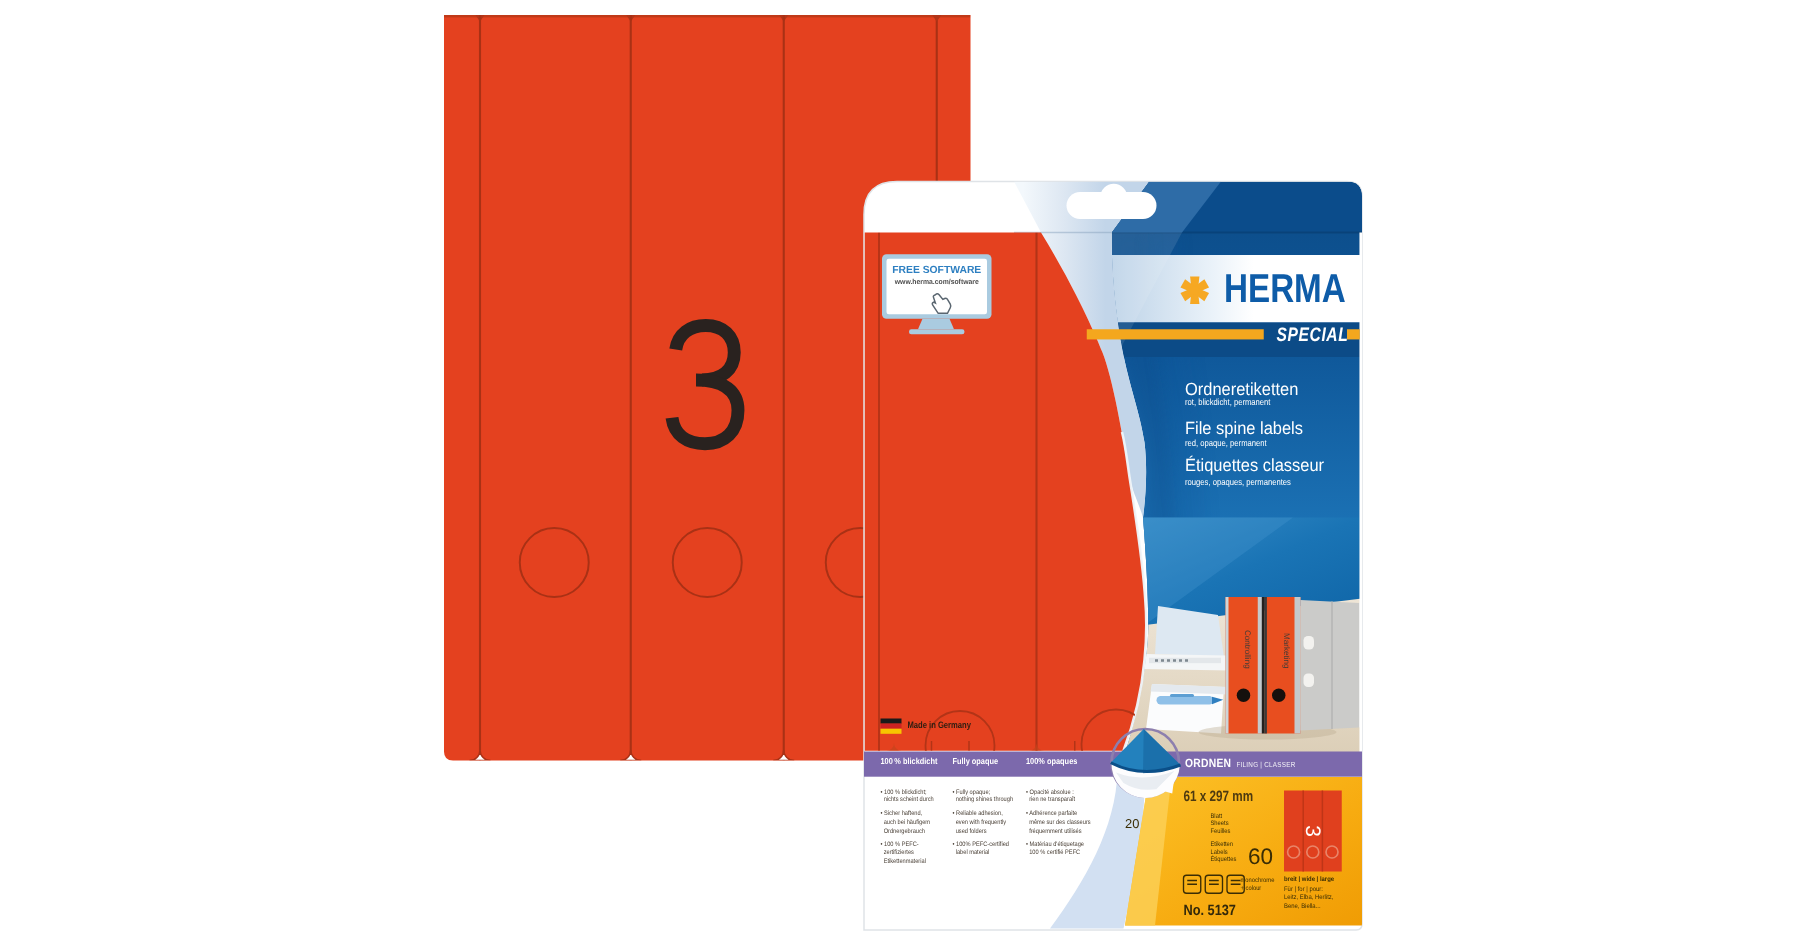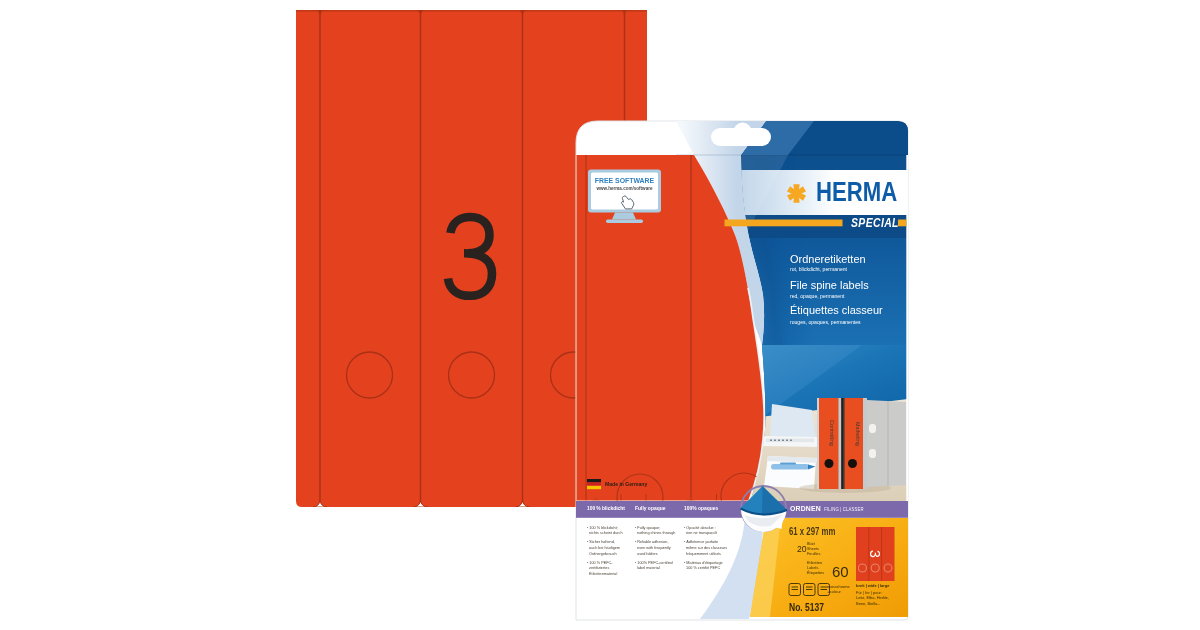--- a/index.html
+++ b/index.html
@@ -303,21 +303,21 @@
 </div>
 
 <div class="abs" style="left:684px;top:524.5px;color:#473d33;font-size:4.3px;line-height:5.65px;white-space:nowrap;transform:scaleX(0.88);transform-origin:left top;">
 • Opacité absolue :<br>&nbsp;&nbsp;rien ne transparaît<br><span style="display:block;height:3.5px"></span>
 • Adhérence parfaite<br>&nbsp;&nbsp;même sur des classeurs<br>&nbsp;&nbsp;fréquemment utilisés<br><span style="display:block;height:3.5px"></span>
 • Matériau d'étiquetage<br>&nbsp;&nbsp;100 % certifié PEFC
 </div>
 
 <div class="abs" style="left:789px;top:525.5px;color:#4d3a10;font-size:10px;font-weight:600;white-space:nowrap;transform:scaleX(0.78);transform-origin:left top;">61 x 297 mm</div>
 
-<div class="abs" style="left:797px;top:543.5px;color:#3a2d05;font-size:8.6px;">20</div>
+<div class="abs" style="left:750px;top:543.5px;color:#3a2d05;font-size:8.6px;">20</div>
 
 <div class="abs" style="left:807px;top:541px;color:#3a2d05;font-size:4.3px;line-height:5.1px;transform:scaleX(0.9);transform-origin:left top;">Blatt<br>Sheets<br>Feuilles</div>
 
 <div class="abs" style="left:832px;top:562.5px;color:#3a2d05;font-size:15px;">60</div>
 
 <div class="abs" style="left:807px;top:560px;color:#3a2d05;font-size:4.3px;line-height:5.1px;transform:scaleX(0.9);transform-origin:left top;">Etiketten<br>Labels<br>Étiquettes</div>
 
 <div class="abs" style="left:827px;top:584px;color:#3a2d05;font-size:4.3px;line-height:5.1px;white-space:nowrap;transform:scaleX(0.9);transform-origin:left top;">monochrome<br>+ colour</div>
 
 <div class="abs" style="left:789px;top:601.5px;color:#33280a;font-size:10px;font-weight:600;white-space:nowrap;transform:scaleX(0.85);transform-origin:left top;">No. 5137</div>

